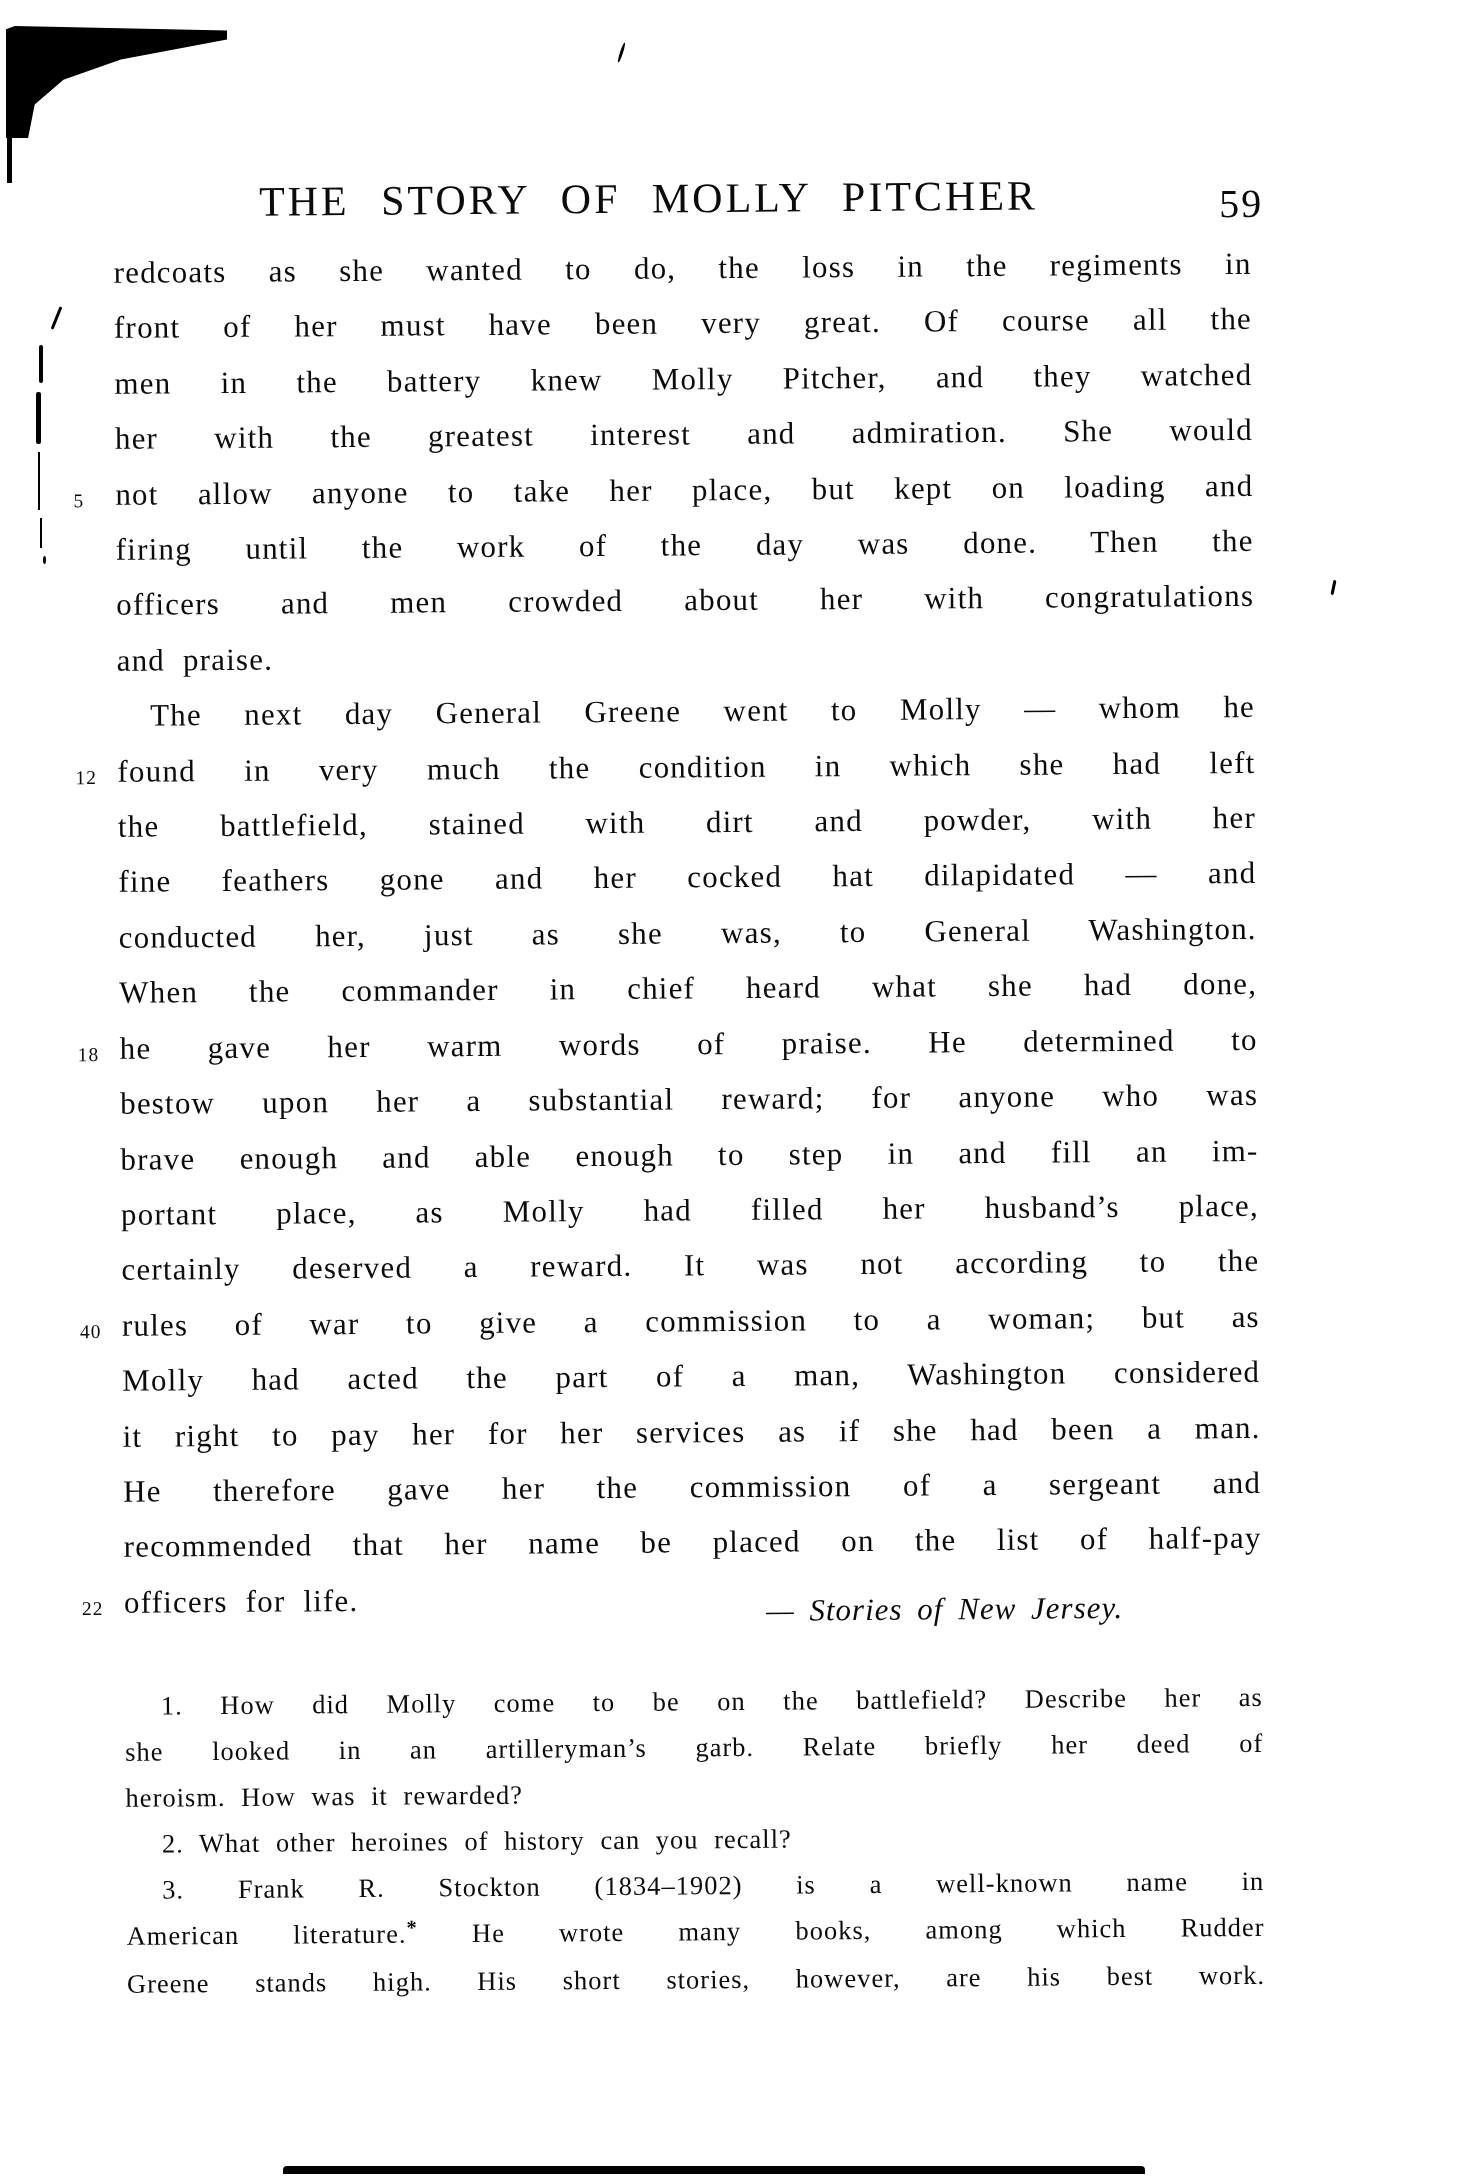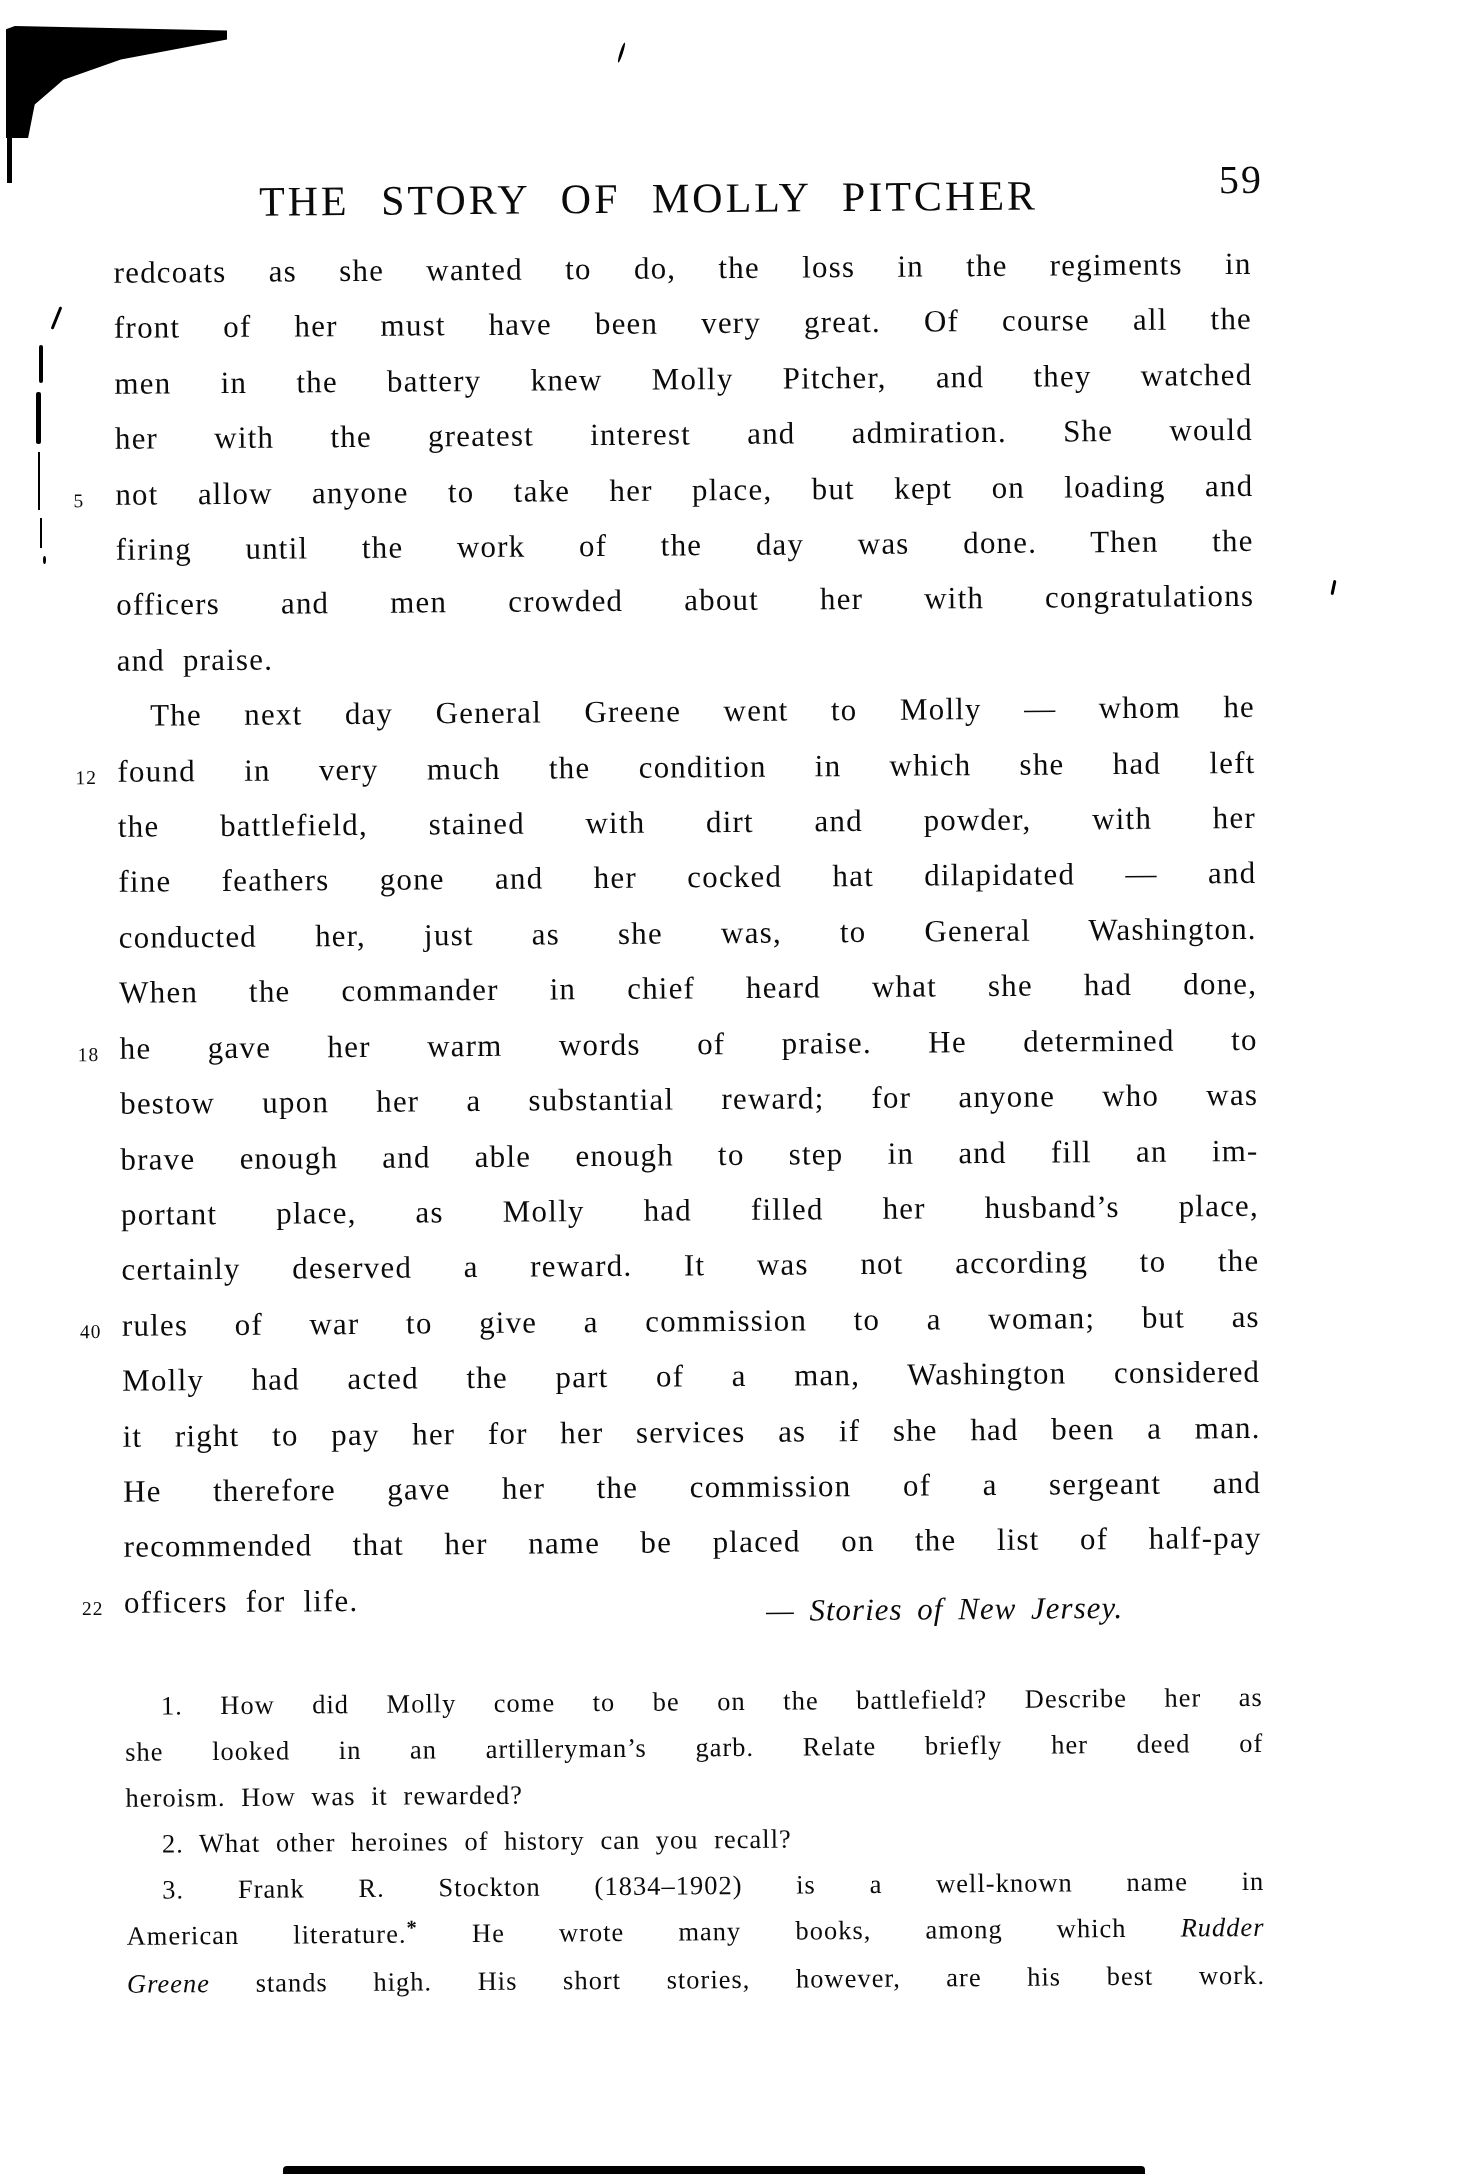--- a/index.html
+++ b/index.html
@@ -17,21 +17,21 @@
     transform-origin: 50% 50%;
   }
   
   .page-header { position: absolute; top: 0; left: 0; width: 100%; height: 230px; }
   .running-title {
     position: absolute; left: 266px; top: 174px;
     font-size: 42px; letter-spacing: 3px; word-spacing: 18px;
     white-space: nowrap;
   }
   .page-num {
-    position: absolute; left: 1226px; top: 160px;
+    position: absolute; left: 1226px; top: 184px;
     font-size: 40px; letter-spacing: 2px;
   }
   
   .body-text {
     position: absolute; left: 120px; top: 240px; width: 1138px;
     font-size: 31px; line-height: 55.4px;
     letter-spacing: 1.2px; word-spacing: 9px;
   }
   .bline { position: relative; text-align: justify; text-align-last: justify; }
   .bline.short { text-align: left; text-align-last: left; }
@@ -48,21 +48,21 @@
   }
   
   .questions {
     position: absolute; left: 120px; top: 1678px; width: 1138px;
     font-size: 26.5px; line-height: 46px;
     letter-spacing: 1px; word-spacing: 8px;
   }
   .qline { position: relative; text-align: justify; text-align-last: justify; }
   .qline.short { text-align: left; text-align-last: left; }
   .qline.indent { text-indent: 36px; }
-  .it { font-style: italic; }
+  .it { }
   .fn-mark { font-size: 0.78em; font-weight: bold; position: relative; top: -0.38em; }
   
   .artifact { position: absolute; background: #000; }
   .a-wedge {
     left: 6px; top: 26px; width: 221px; height: 112px;
     clip-path: polygon(0% 3%, 4% 0%, 100% 4%, 100% 12%, 52% 30%, 26% 48%, 13% 70%, 10% 100%, 0% 100%);
   }
   .a-leftline  { left: 7px;  top: 131px; width: 5px;  height: 52px; }
   .a-topmark   { left: 620px; top: 42px; width: 3px; height: 21px; border-radius: 50%; transform: rotate(18deg); }
   .a-m1 { left: 55px; top: 306px; width: 3px; height: 24px; transform: rotate(22deg); border-radius: 2px; }

